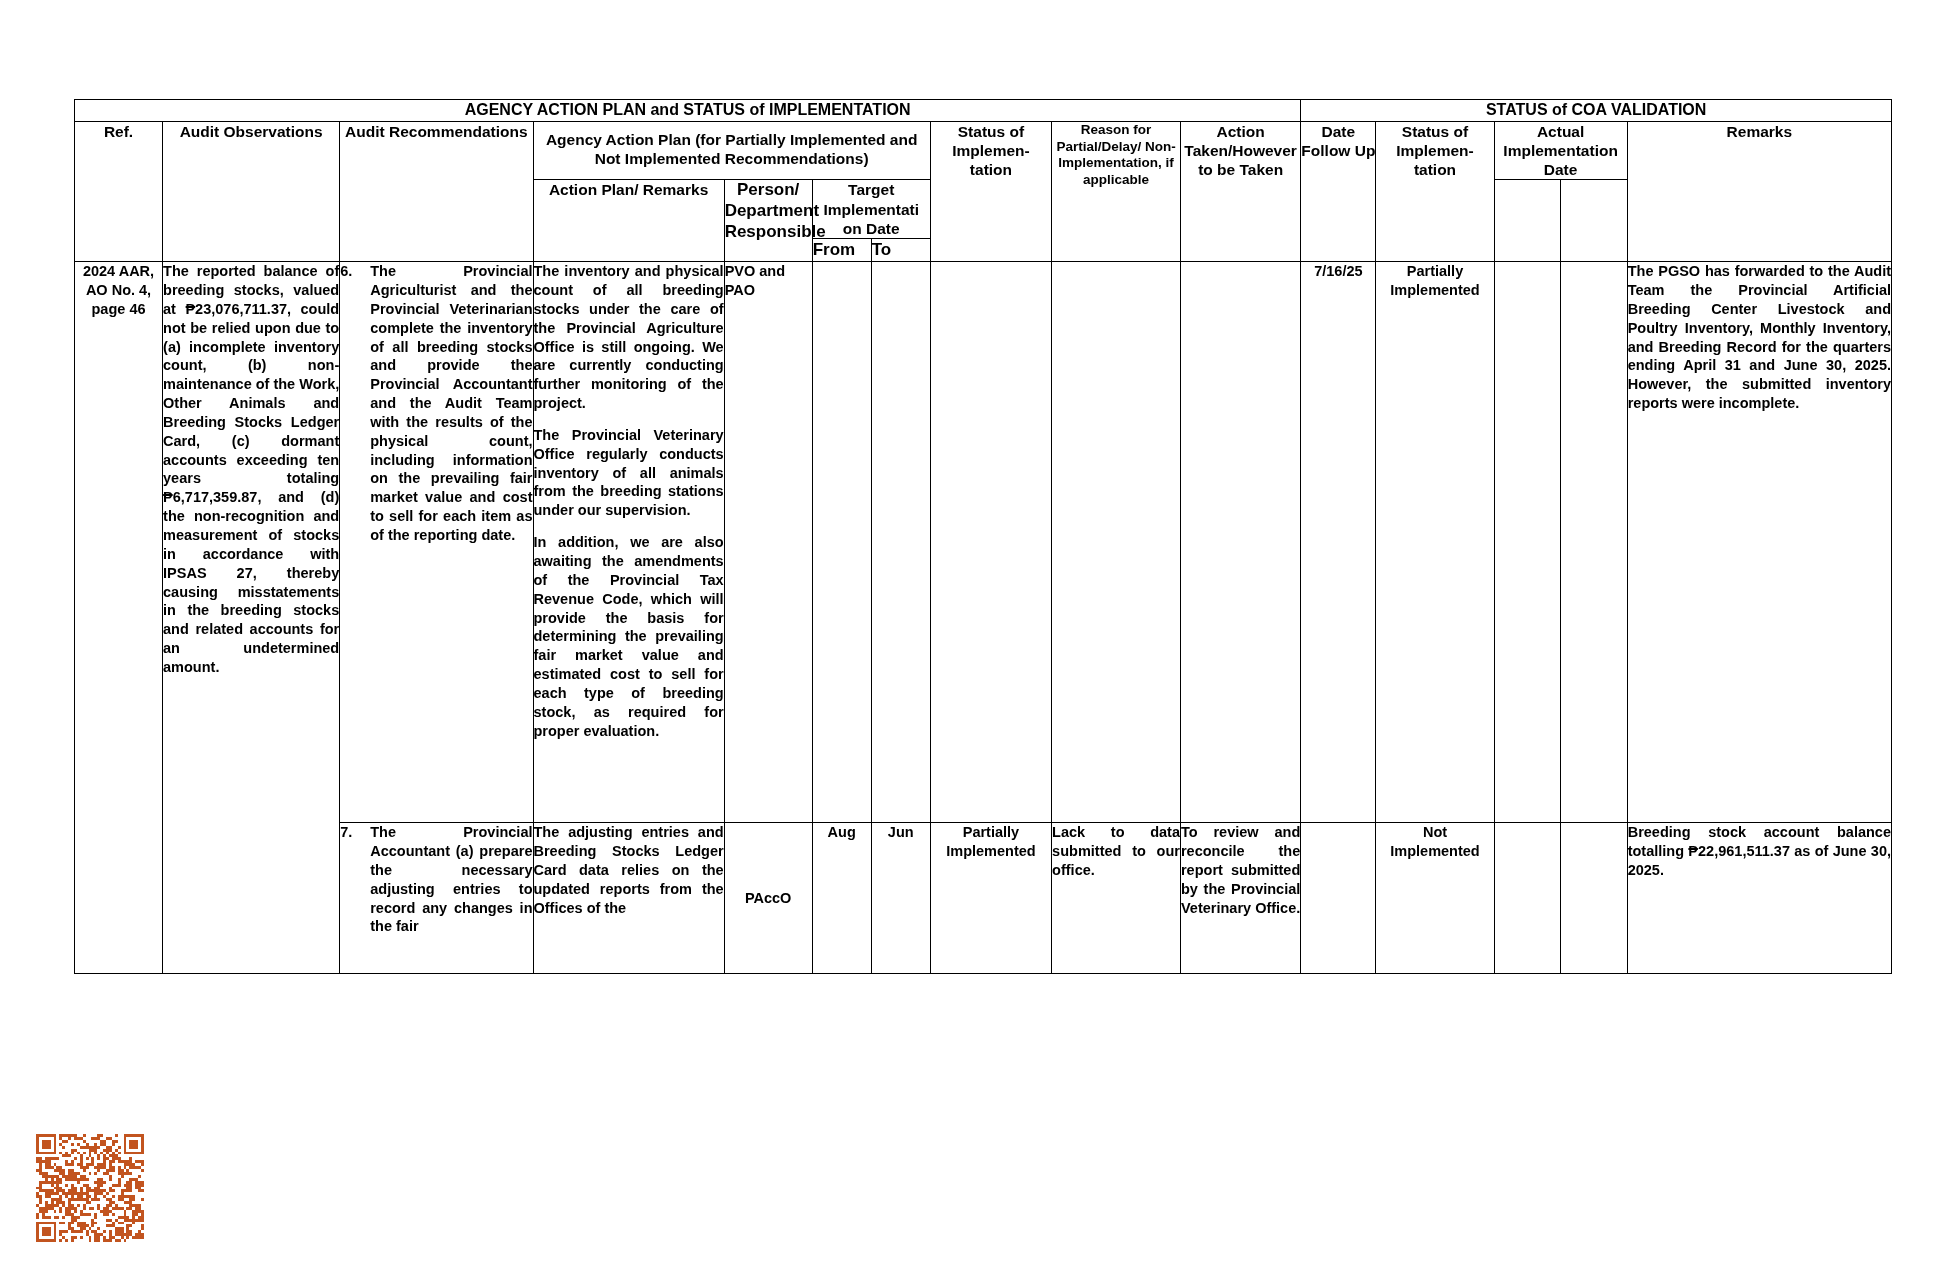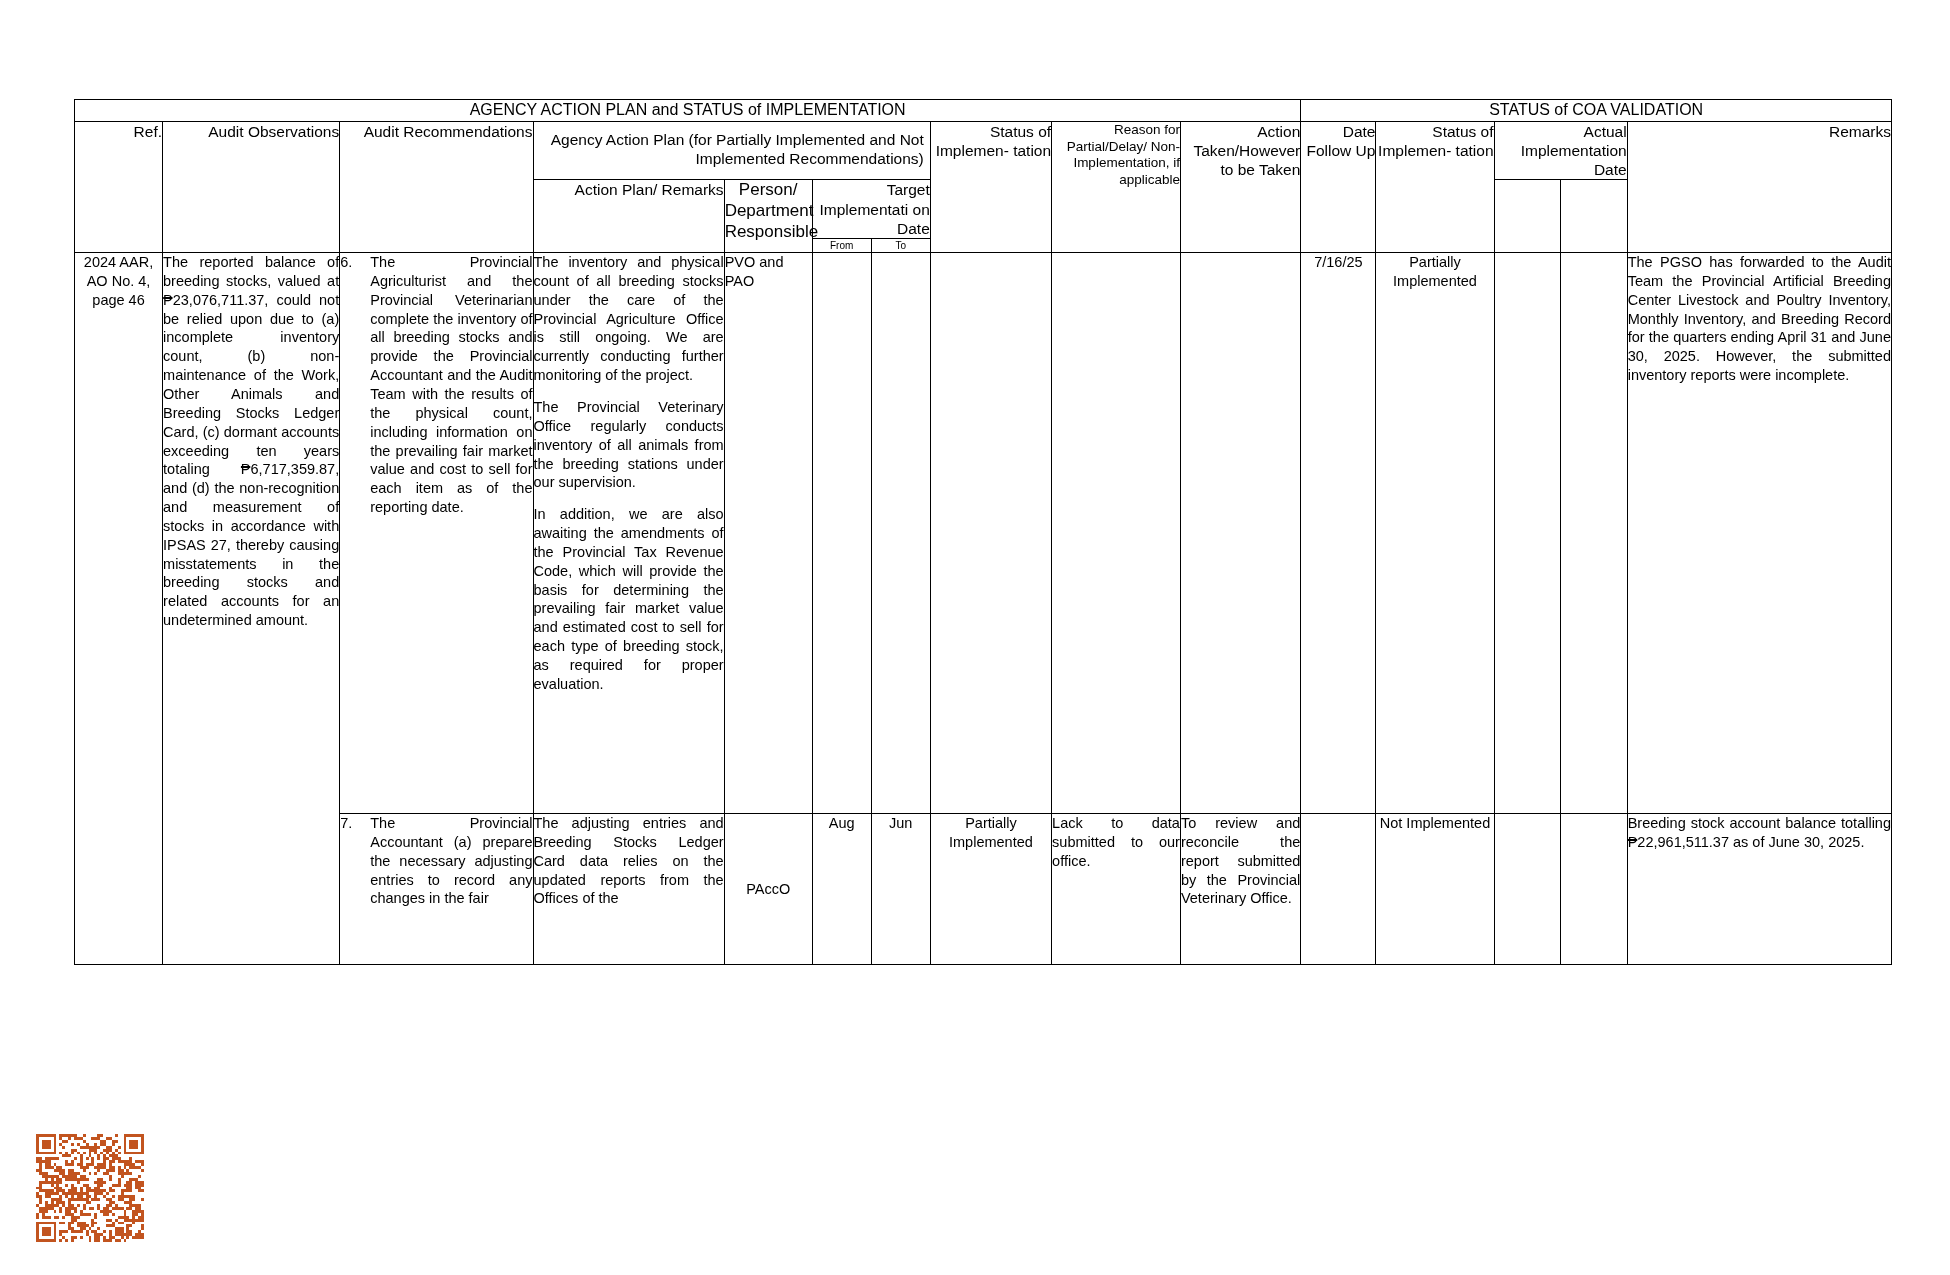--- a/index.html
+++ b/index.html
@@ -32,26 +32,26 @@
     border-collapse: collapse;
     table-layout: fixed;
     font-size: 14.5px;
     line-height: 1.30;
   }
 
   table.matrix td, table.matrix th {
     border: 1.3px solid #000000;
     padding: 0;
     vertical-align: top;
-    font-weight: normal;
+    font-weight: bold;
   }
 
   
   .hdr {
-    text-align: right;
+    text-align: center;
     vertical-align: middle;
     font-weight: bold;
     font-size: 15.5px;
     line-height: 1.24;
     padding: 3px 2px;
   }
   .hdr-band {
     text-align: center;
     vertical-align: middle;
     font-weight: bold;
@@ -60,24 +60,23 @@
   }
   .hdr-small {
     text-align: center;
     vertical-align: middle;
     font-weight: bold;
     font-size: 17px;
     line-height: 1.22;
     padding: 2px 1px;
   }
   .hdr-fromto {
-    text-align: center;
     vertical-align: middle;
     font-weight: bold;
-    font-size: 10px;
+    font-size: 17px;
     padding: 2px 1px;
   }
 
   
   .cell {
     padding: 4px 5px 4px 5px;
     text-align: justify;
     text-justify: inter-word;
     font-size: 14.5px;
     line-height: 1.30;

